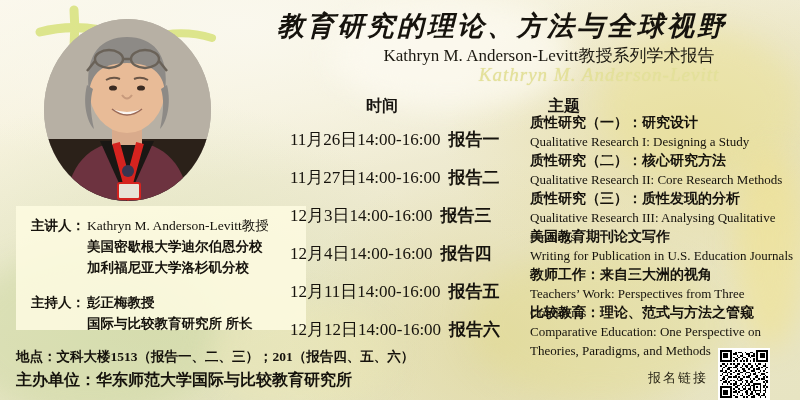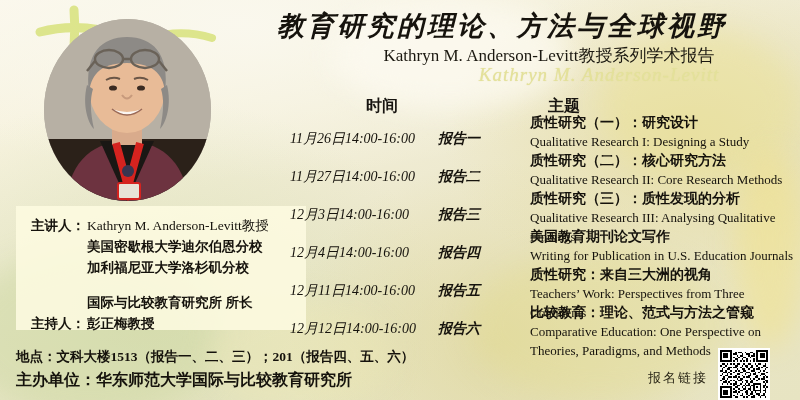--- a/index.html
+++ b/index.html
@@ -60,22 +60,22 @@
     text-shadow:0 0 1px rgba(220,218,150,.8);
   }
 
   
   .hdr{position:absolute;font-weight:bold;font-size:16px;color:#171410;white-space:nowrap;}
   .hdr-time{left:366px;top:96px;}
   .hdr-topic{left:548px;top:96px;}
 
   
   .timecol{position:absolute;left:290px;top:120px;width:190px;}
-  .timerow{height:38px;font-size:14px;color:#16130d;white-space:nowrap;
-           display:flex;align-items:center;justify-content:space-between;font-style:italic;}
+  .timerow{height:38px;font-size:17px;color:#16130d;white-space:nowrap;
+           display:flex;align-items:center;justify-content:flex-start;}
   .timerow .dt{letter-spacing:0px;}
   .timerow .lbl{font-weight:bold;margin-left:8px;}
 
   
   .topiccol{position:absolute;left:485px;top:113px;width:312px;}
   .topicrow{height:38px;margin-left:45px;}
   .t-cn{font-weight:bold;font-size:14px;color:#15120c;line-height:19px;white-space:nowrap;}
   .t-en{font-size:13px;color:#15120c;line-height:19px;}
 
   
@@ -161,27 +161,27 @@
       </tr>
       <tr>
         <td></td>
         <td style="white-space:nowrap;">加利福尼亚大学洛杉矶分校</td>
       </tr>
       <tr>
             <td style="height:12px;"></td>
             <td></td>
           </tr>
       <tr>
+        <td style="vertical-align:top;white-space:nowrap;">主持人：</td>
+        <td style="white-space:nowrap;">彭正梅教授</td>
+      </tr>
+      <tr>
         <td></td>
         <td style="white-space:nowrap;">国际与比较教育研究所 所长</td>
       </tr>
-      <tr>
-        <td style="vertical-align:top;white-space:nowrap;">主持人：</td>
-        <td style="white-space:nowrap;">彭正梅教授</td>
-      </tr>
     </tbody>
       </table>
   </div>
 
   <div class="title">教育研究的理论、方法与全球视野</div>
   <div class="subtitle">Kathryn M. Anderson-Levitt教授系列学术报告</div>
   <div class="signature">Kathryn M. Anderson-Levitt</div>
 
   <div class="hdr hdr-time">时间</div>
   <div class="hdr hdr-topic">主题</div>
@@ -224,21 +224,21 @@
     </div>
     <div class="topicrow">
       <div class="t-cn">质性研究（三）：质性发现的分析</div>
       <div class="t-en">Qualitative Research III: Analysing Qualitative Findings</div>
     </div>
     <div class="topicrow">
       <div class="t-cn">美国教育期刊论文写作</div>
       <div class="t-en">Writing for Publication in U.S. Education Journals</div>
     </div>
     <div class="topicrow">
-      <div class="t-cn">质性研究：来自三大洲的视角</div>
+      <div class="t-cn">教师工作：来自三大洲的视角</div>
       <div class="t-en">Teachers’ Work: Perspectives from Three Continents</div>
     </div>
     <div class="topicrow">
       <div class="t-cn">比较教育：理论、范式与方法之管窥</div>
       <div class="t-en">Comparative Education: One Perspective on Theories, Paradigms, and Methods</div>
     </div>
   </div>
 
   <div class="venue">地点：文科大楼1513（报告一、二、三）；201（报告四、五、六）</div>
   <div class="org">主办单位：华东师范大学国际与比较教育研究所</div>

